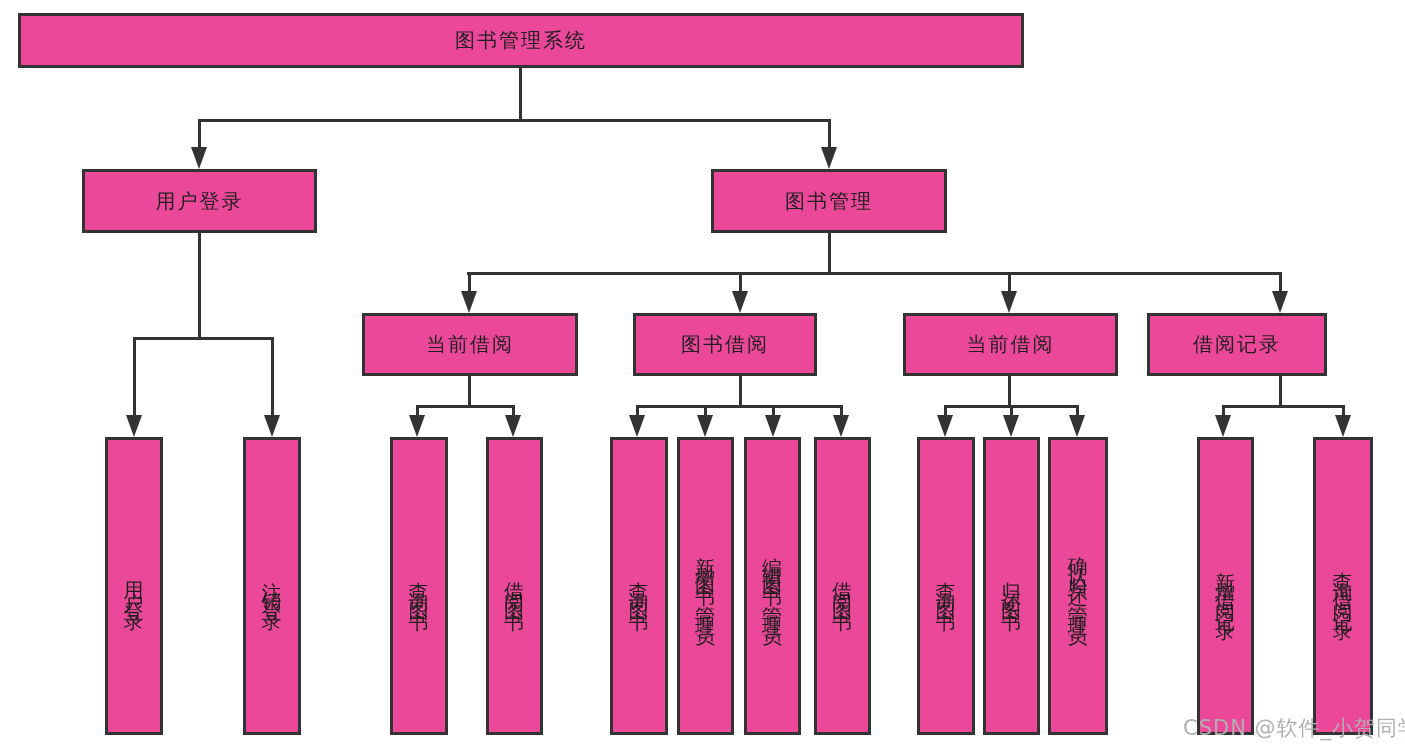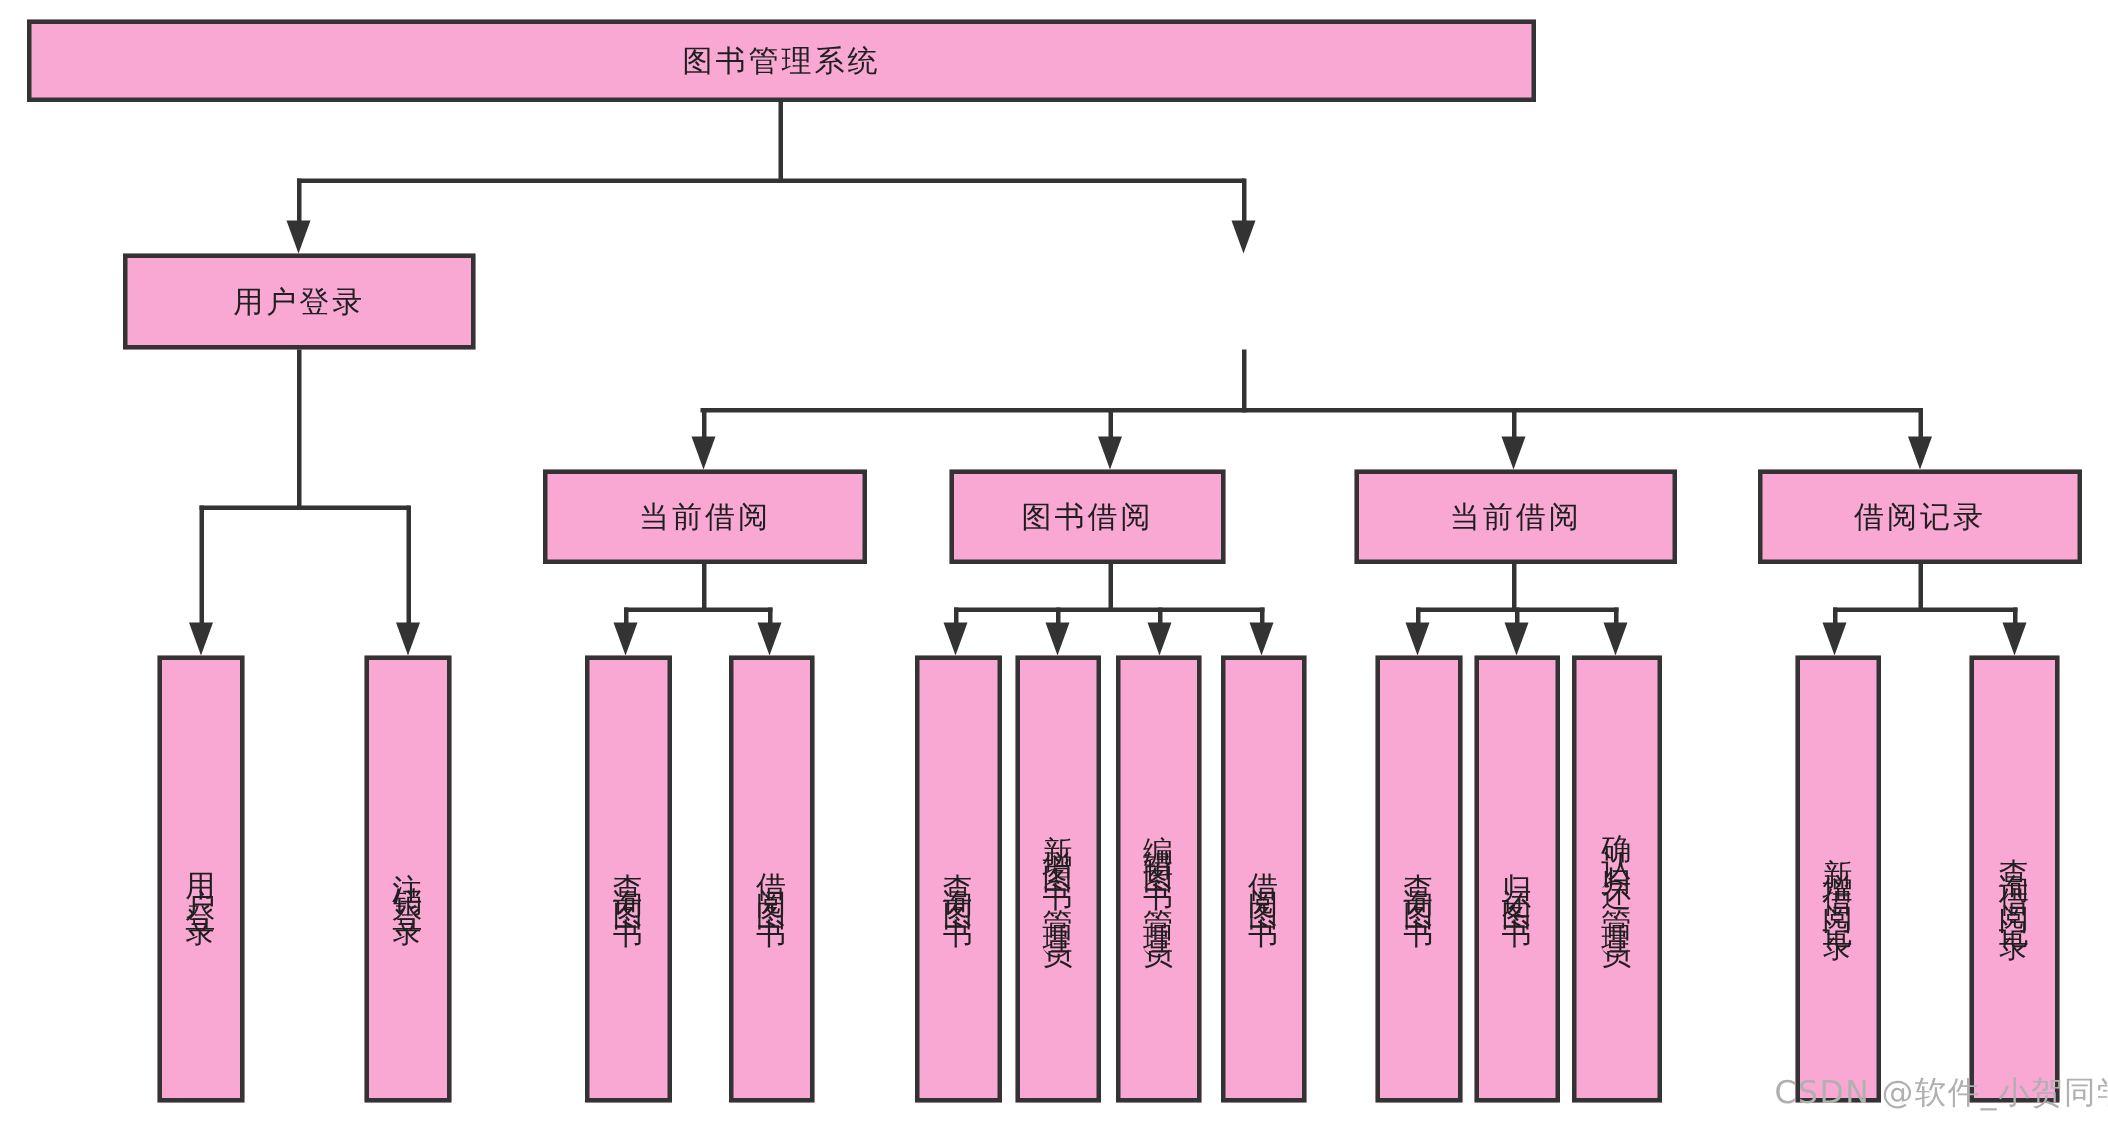--- a/index.html
+++ b/index.html
@@ -1,19 +1,19 @@
 <!DOCTYPE html>
 <html><head>
 <meta charset="utf-8">
 <style>
   html,body{margin:0;padding:0;background:#ffffff;}
   body{font-family:"DejaVu Sans","Liberation Sans",sans-serif;}
   .canvas{position:relative;width:1405px;height:747px;background:#ffffff;overflow:hidden;}
   .node{
-    position:absolute;box-sizing:border-box;background:#f9a8d4;
+    position:absolute;box-sizing:border-box;background:#ec4899;
     border:3px solid #333333;display:flex;align-items:center;justify-content:center;
     color:#1f1f1f;font-size:20px;letter-spacing:2px;
   }
   .node.vert span{
     writing-mode:vertical-rl;text-orientation:mixed;
     letter-spacing:10px;line-height:1;white-space:nowrap;
   }
   .hl{position:absolute;height:3px;background:#333333;}
   .vl{position:absolute;width:3px;background:#333333;}
   .arr{
@@ -37,20 +37,23 @@
   <div class="vl" style="left:519px;top:66px;height:56px"></div>
   <div class="hl" style="left:198px;top:119px;width:632px"></div>
   <div class="vl" style="left:198px;top:119px;height:30px"></div>
   <div class="arr" style="left:191px;top:147px"></div>
   <div class="vl" style="left:828px;top:119px;height:30px"></div>
   <div class="arr" style="left:821px;top:147px"></div>
 
   <div class="node" style="left:82px;top:169px;width:235px;height:64px">
     <span>用户登录</span>
   </div>
+  <div class="node" style="left:711px;top:169px;width:236px;height:64px">
+    <span>图书管理</span>
+  </div>
 
   <div class="vl" style="left:198px;top:233px;height:107px"></div>
   <div class="hl" style="left:133px;top:337px;width:140px"></div>
   <div class="vl" style="left:133px;top:337px;height:80px"></div>
   <div class="arr" style="left:126px;top:415px"></div>
   <div class="vl" style="left:271px;top:337px;height:80px"></div>
   <div class="arr" style="left:264px;top:415px"></div>
 
   <div class="vl" style="left:828px;top:233px;height:42px"></div>
   <div class="hl" style="left:467px;top:272px;width:815px"></div>
@@ -65,21 +68,21 @@
 
   <div class="node" style="left:362px;top:313px;width:216px;height:63px">
     <span>当前借阅</span>
   </div>
   <div class="node" style="left:633px;top:313px;width:184px;height:63px">
     <span>图书借阅</span>
   </div>
   <div class="node" style="left:903px;top:313px;width:215px;height:63px">
     <span>当前借阅</span>
   </div>
-  <div class="node" style="left:1172px;top:313px;width:216px;height:63px">
+  <div class="node" style="left:1147px;top:313px;width:180px;height:63px">
     <span>借阅记录</span>
   </div>
 
   <div class="vl" style="left:468px;top:376px;height:32px"></div>
   <div class="hl" style="left:416px;top:405px;width:99px"></div>
   <div class="vl" style="left:416px;top:405px;height:12px"></div>
   <div class="arr" style="left:409px;top:415px"></div>
   <div class="vl" style="left:512px;top:405px;height:12px"></div>
   <div class="arr" style="left:505px;top:415px"></div>
 

